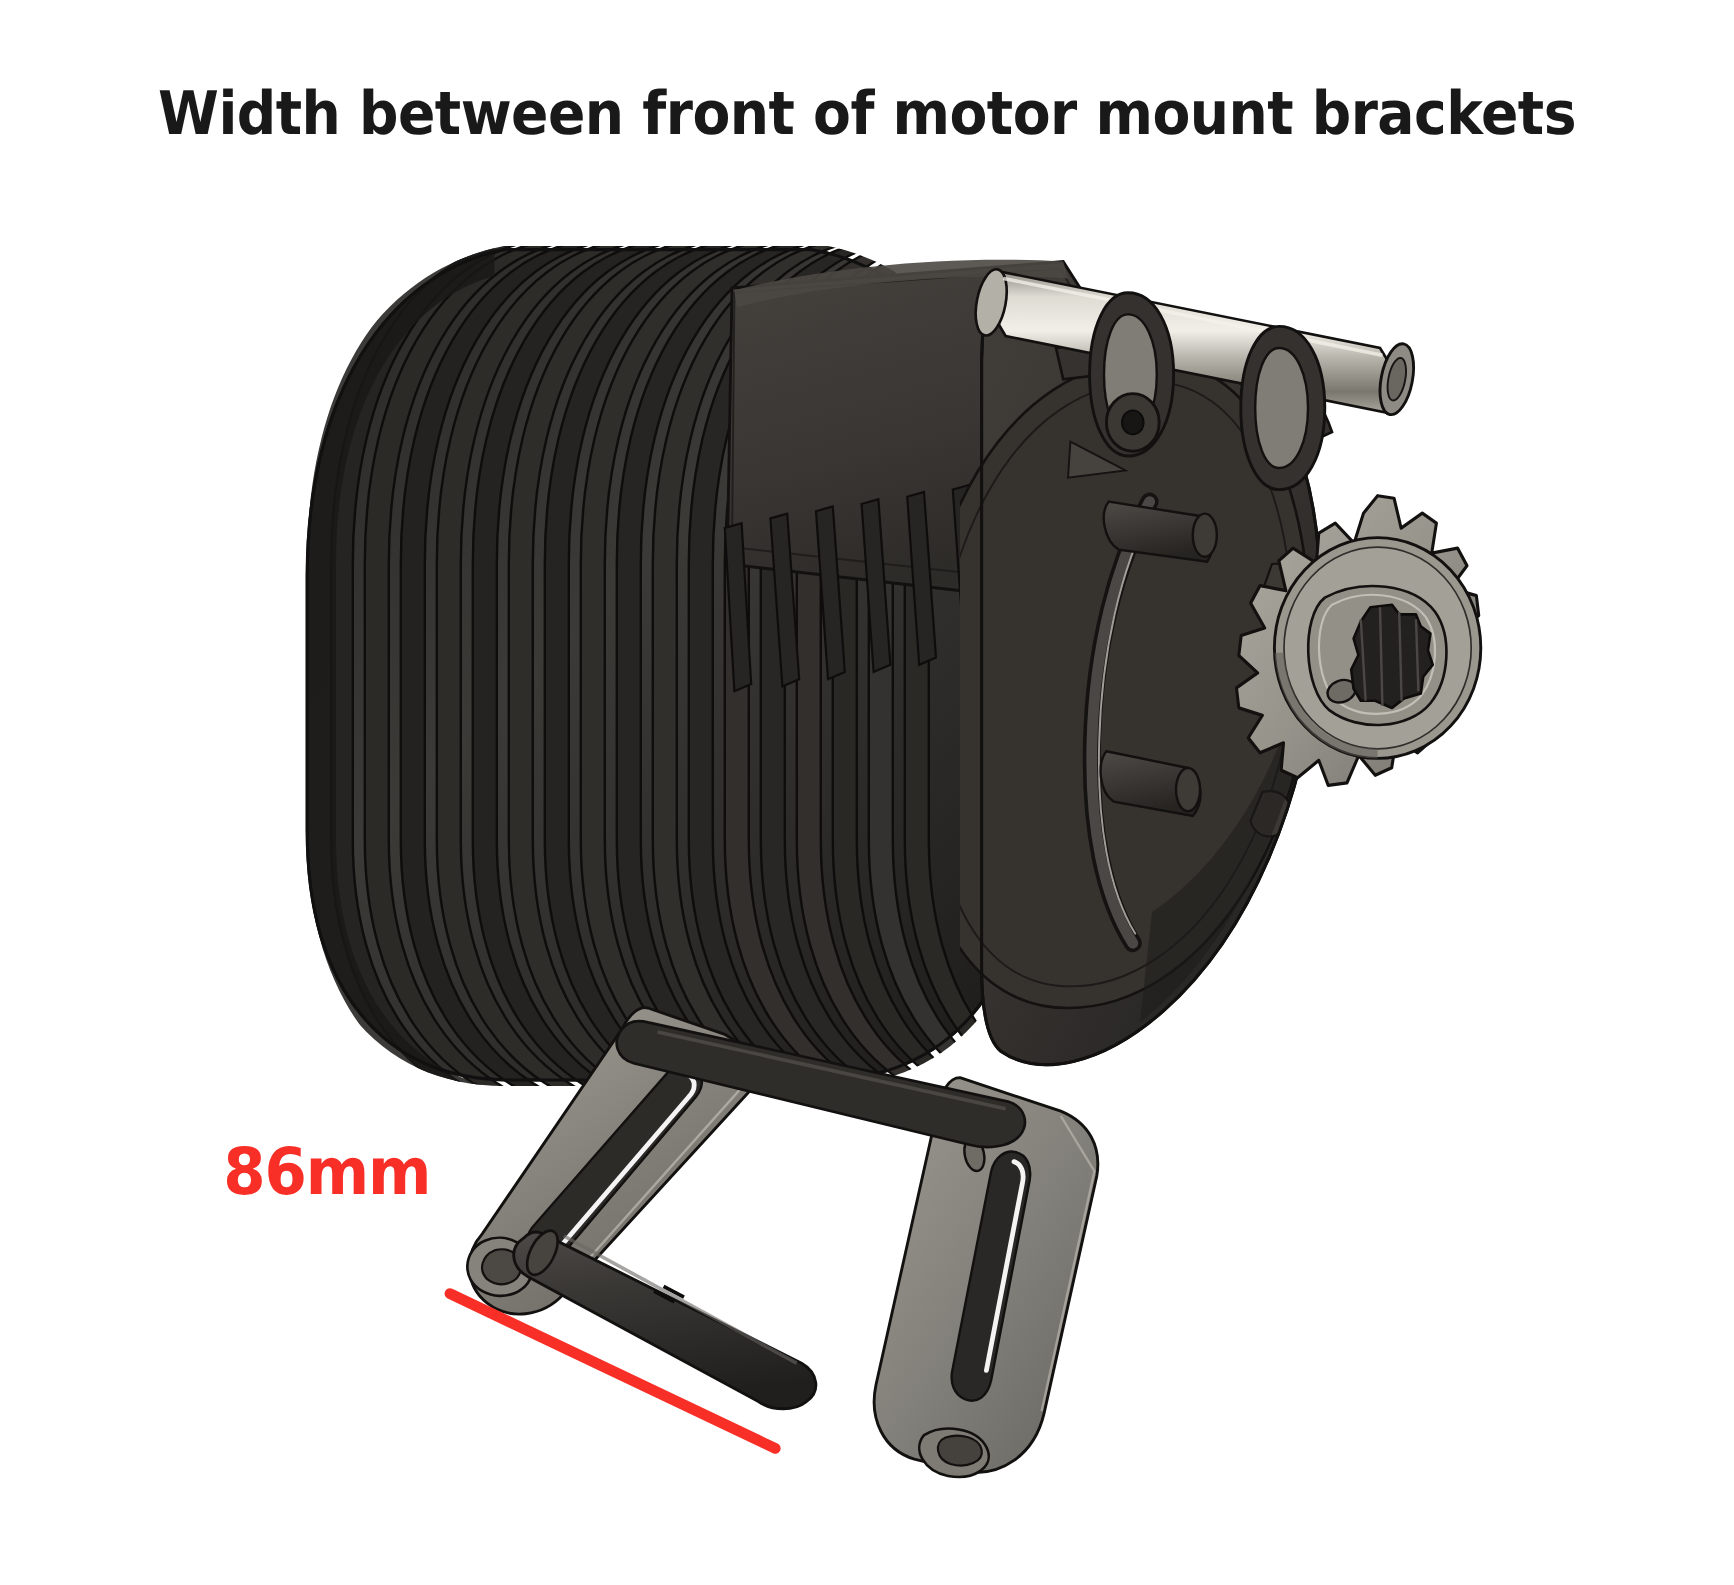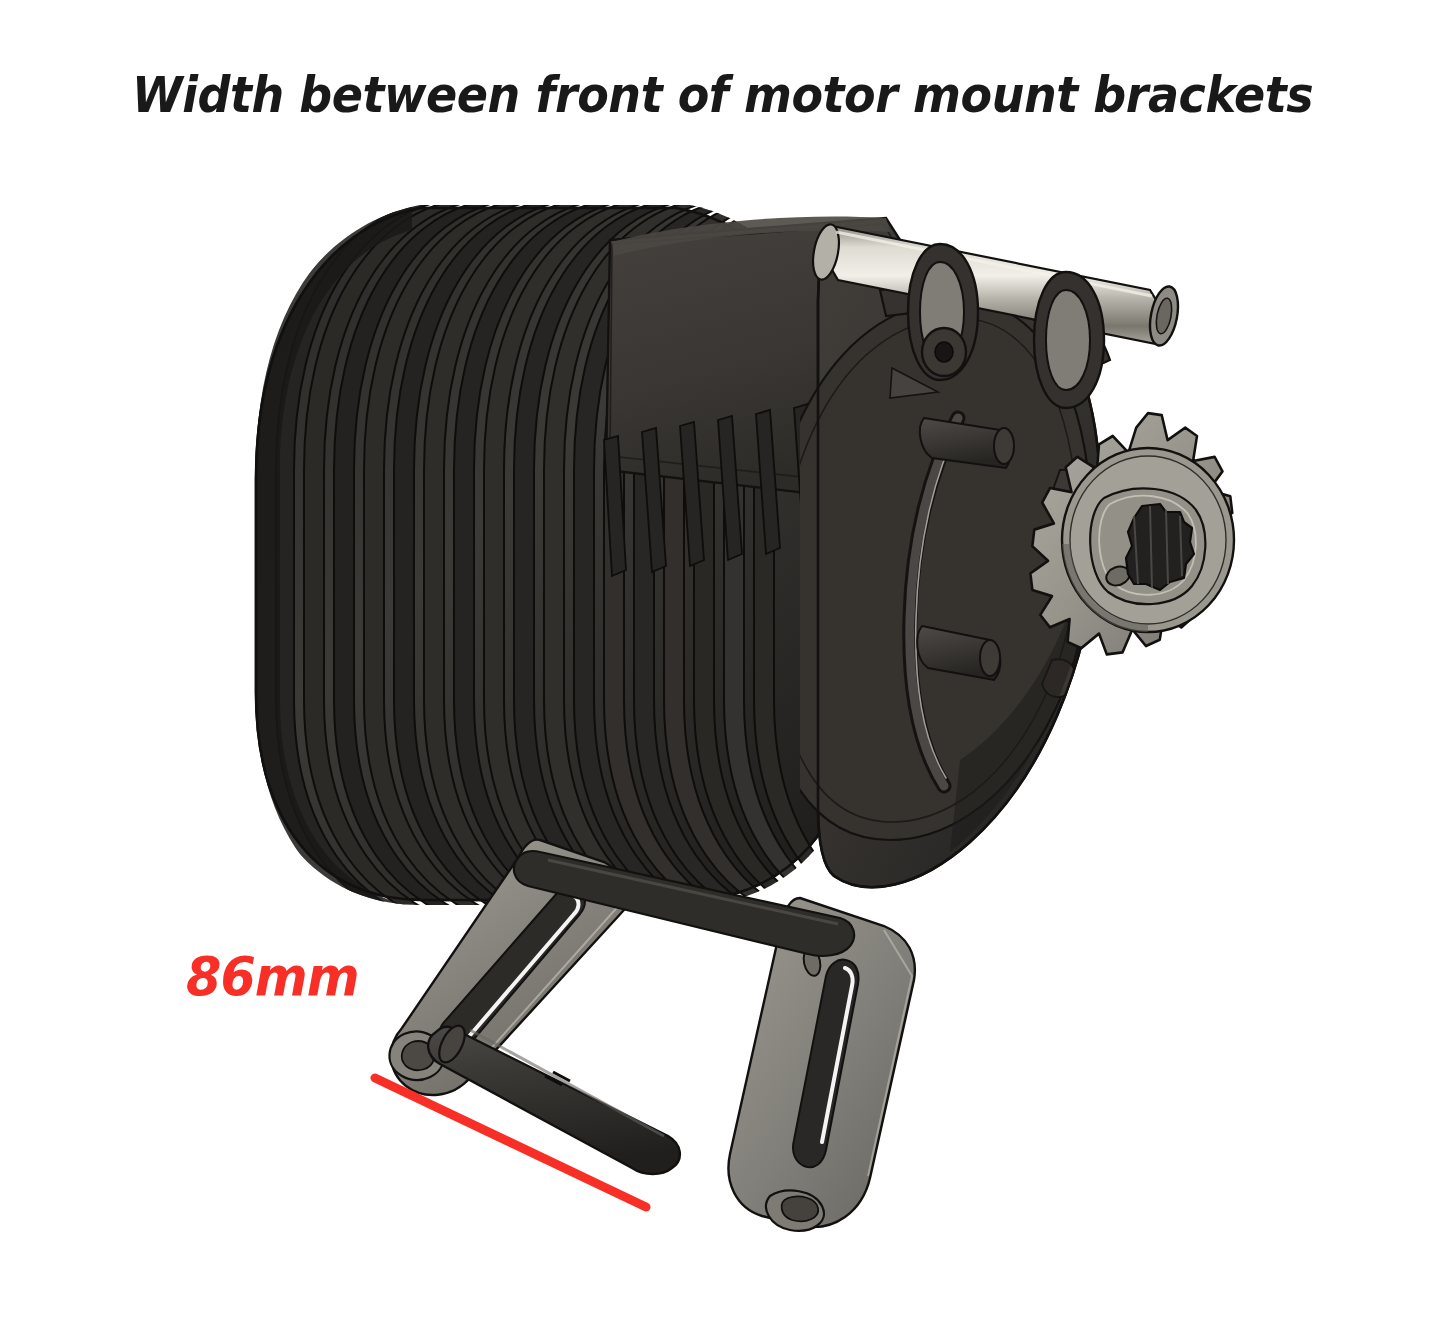--- a/index.html
+++ b/index.html
@@ -12,21 +12,20 @@
     height: 1321px;
     font-family: "Liberation Sans", sans-serif;
     position: relative;
     overflow: hidden;
   }
   #page {
     position: relative;
     width: 1445px;
     height: 1031px;
     background: #ffffff;
-    font-style: italic;
   }
   #title {
     position: absolute;
     left: 0;
     top: 68px;
     width: 1445px;
     text-align: center;
     font-family: "DejaVu Sans", sans-serif;
     font-weight: 700;
     font-size: 50px;

